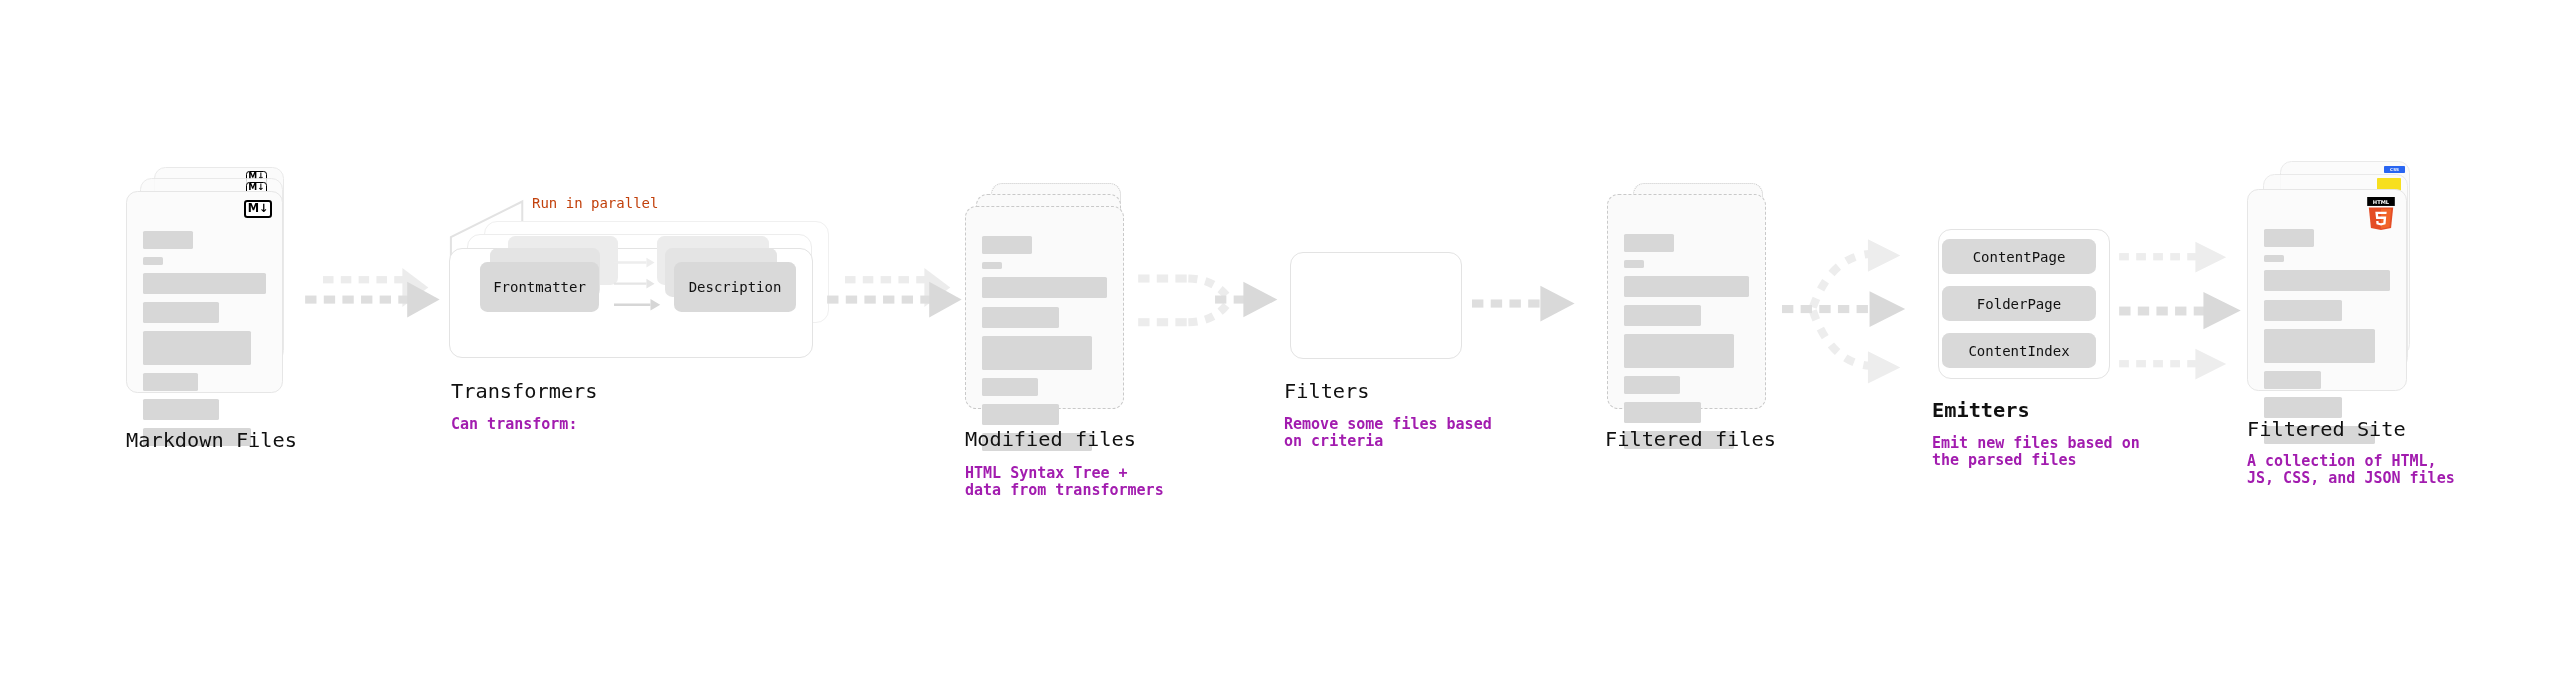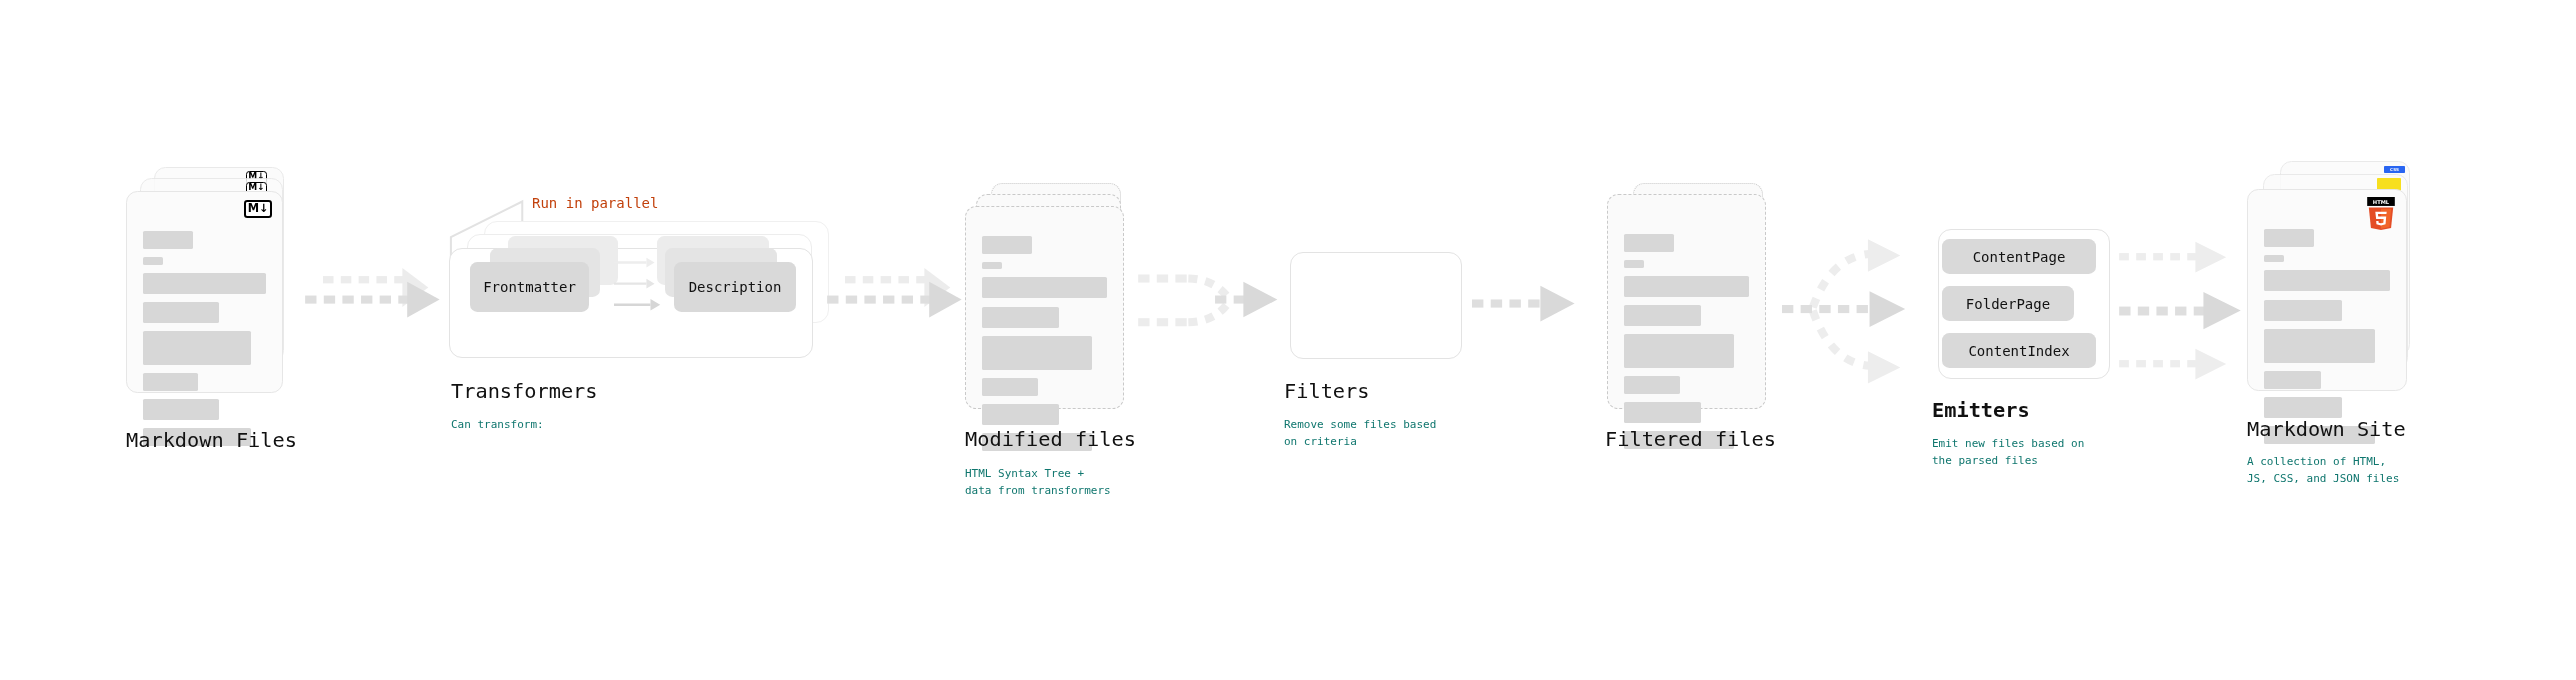--- a/index.html
+++ b/index.html
@@ -74,24 +74,25 @@
   
   .caption-title {
     position: absolute;
     font-size: 20.3px;
     color: #111;
     letter-spacing: 0px;
     white-space: nowrap;
   }
   .caption-sub {
     position: absolute;
-    font-size: 11px;
-    color: #0f766e;
+    font-size: 15px;
+    color: #a21caf;
     line-height: 17px;
     white-space: pre-line;
+    font-weight: bold;
   }
   .parallel-label {
     position: absolute;
     font-size: 14px;
     color: #c2410c;
     white-space: nowrap;
   }
   svg { overflow: visible; display: block; }
 </style>
 </head>
@@ -164,21 +165,21 @@
     <g stroke="#e5e5e5" stroke-width="3" fill="none">
       <line x1="0" y1="39" x2="40" y2="39"></line>
     </g>
     <polygon points="40,33 50,39 40,45" fill="#e5e5e5"></polygon>
     <g stroke="#d6d6d6" stroke-width="3" fill="none">
       <line x1="0" y1="65" x2="45" y2="65"></line>
     </g>
     <polygon points="45,58 57,65 45,72" fill="#d6d6d6"></polygon>
   </svg>
 
-  <div class="pill" style="left:470px; top:262px; width:119px; height:50px;">
+  <div class="pill" style="left:480px; top:262px; width:119px; height:50px;">
     <span>Frontmatter</span>
   </div>
   <div class="pill" style="left:674px; top:262px; width:122px; height:50px;">
     <span>Description</span>
   </div>
 
   <div class="caption-title" style="left:451px; top:379px;">Transformers</div>
   <div class="caption-sub" style="left:451px; top:416px;">Can transform:</div>
 
   <svg class="node" style="left:827px; top:268px;" width="138" height="81" viewBox="0 0 170 100">
@@ -289,21 +290,21 @@
         <rect x="69" y="95" width="14" height="10"></rect>
       <rect x="92" y="95" width="14" height="10"></rect>
     </g>
     <polygon points="108,78 152,100 108,122" fill="#d9d9d9"></polygon>
   </svg>
 
   <div class="group-box" style="left:1938px; top:229px; width:172px; height:150px;"></div>
   <div class="pill" style="left:1942px; top:239px; width:154px; height:35px;">
     <span>ContentPage</span>
   </div>
-  <div class="pill" style="left:1942px; top:286px; width:132px; height:35px;">
+  <div class="pill" style="left:1942px; top:286px; width:154px; height:35px;">
     <span>FolderPage</span>
   </div>
   <div class="pill" style="left:1942px; top:333px; width:154px; height:35px;">
     <span>ContentIndex</span>
   </div>
 
   <div class="caption-title" style="left:1932px; top:398px;font-weight:bold;">Emitters</div>
   <div class="caption-sub" style="left:1932px; top:435px;">Emit new files based on
 the parsed files</div>
 
@@ -354,18 +355,18 @@
         <div class="bar" style="width:100%;height:21px;"></div>
         <div class="bar" style="width:62%;height:21px;"></div>
         <div class="bar" style="width:88%;height:34px;"></div>
         <div class="bar" style="width:45%;height:18px;"></div>
         <div class="bar" style="width:62%;height:21px;"></div>
         <div class="bar" style="width:88%;height:18px;"></div>
       </div>
     </div>
   </div>
 
-  <div class="caption-title" style="left:2247px; top:417px;">Markdown Site</div>
+  <div class="caption-title" style="left:2247px; top:417px;">Filtered Site</div>
   <div class="caption-sub" style="left:2247px; top:453px;">A collection of HTML,
 JS, CSS, and JSON files</div>
 
 </div>
 
 
 </body></html>

